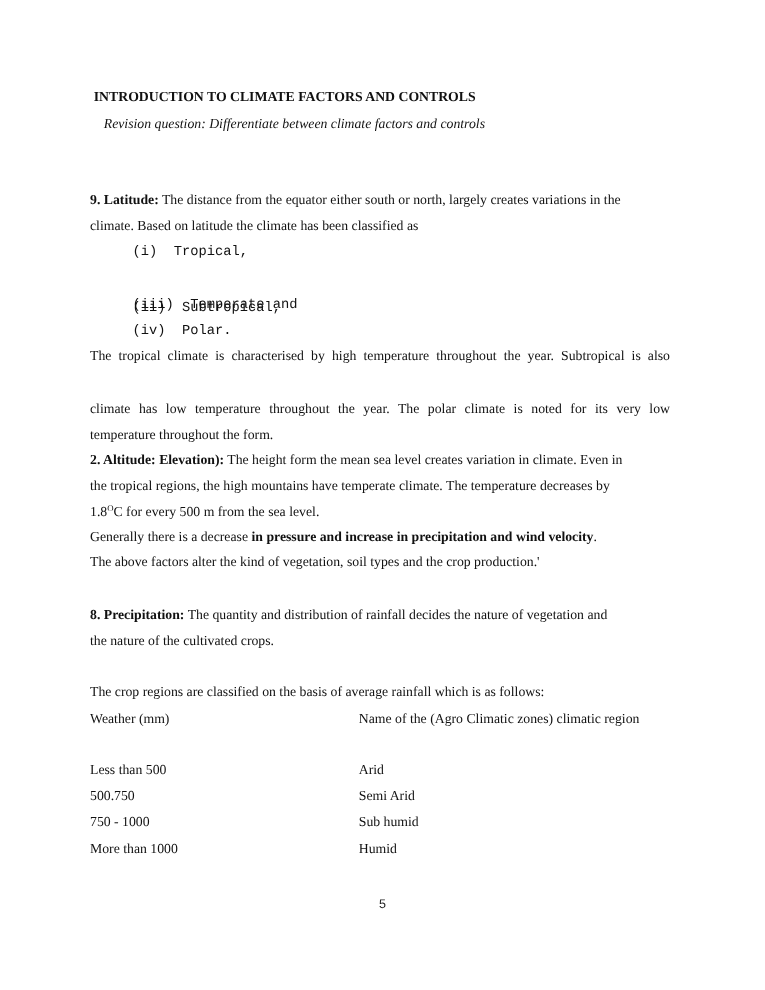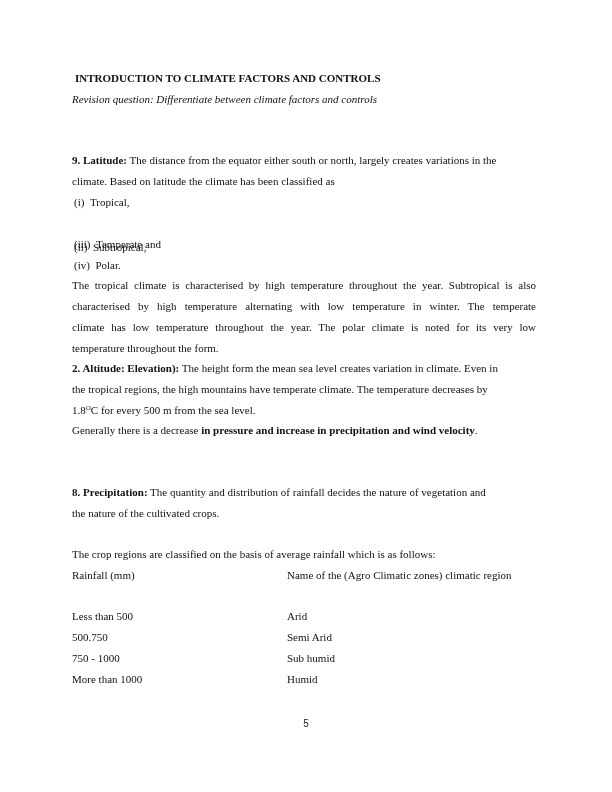--- a/index.html
+++ b/index.html
@@ -28,28 +28,29 @@
       white-space: nowrap;
       line-height: 14px;
     }
     .justify {
       width: 464px;
       text-align: justify;
       text-align-last: justify;
       white-space: normal;
     }
     .bold { font-weight: bold; }
-    .italic { font-style: italic; }
+    .italic { font-style: italic; margin-left: 11px; }
     .title {
       left: 75px;
       font-weight: bold;
       font-size: 11px;
     }
     .list-item {
-      left: 74px;
+      left: 106px;
+      font-family: Liberation Mono, monospace;
     }
     .list-item .marker {
       display: inline-block;
     }
     .table-row {
       position: absolute;
       left: 72px;
       width: 470px;
       line-height: 14px;
       white-space: nowrap;
@@ -96,44 +97,44 @@
     <span class="marker">(ii)</span>&nbsp;&nbsp;<span>Subtropical,</span>
   </div>
   <div class="line list-item" style="top:237px;">
     <span class="marker">(iii)</span>&nbsp;&nbsp;<span>Temperate and</span>
   </div>
   <div class="line list-item" style="top:258px;">
     <span class="marker">(iv)</span>&nbsp;&nbsp;<span>Polar.</span>
   </div>
 
   <div class="line justify" style="top:278px;">The tropical climate is characterised by high temperature throughout the year. Subtropical is also</div>
-  <div class="line justify" style="top:299px;">characterised by high temperature alternating with low temperature in winter. The temperate</div>
   <div class="line justify" style="top:320px;">climate has low temperature throughout the year. The polar climate is noted for its very low</div>
   <div class="line" style="top:341px;">temperature throughout the form.</div>
 
   <div class="line" style="top:361px;">
     <span class="bold">2. Altitude: Elevation):</span><span> The height form the mean sea level creates variation in climate. Even in</span>
   </div>
   <div class="line" style="top:382px;">the tropical regions, the high mountains have temperate climate. The temperature decreases by</div>
   <div class="line" style="top:403px;">
     <span>1.8</span><sup>O</sup><span>C for every 500 m from the sea level.</span>
   </div>
   <div class="line" style="top:423px;text-align:right;">
     <span>Generally there is a decrease </span><span class="bold">in pressure and increase in precipitation and wind velocity</span><span>.</span>
   </div>
+  <div class="line" style="top:443px;">The above factors alter the kind of vegetation, soil types and the crop production.'</div>
 
   <div class="line" style="top:485px;">
     <span class="bold">8. Precipitation:</span><span> The quantity and distribution of rainfall decides the nature of vegetation and</span>
   </div>
   <div class="line" style="top:506px;">the nature of the cultivated crops.</div>
 
   <div class="line" style="top:547px;">The crop regions are classified on the basis of average rainfall which is as follows:</div>
 
   <div class="table-row" style="top:568px;">
-    <span class="col1">Rainfall (mm)</span>
+    <span class="col1">Weather (mm)</span>
     <span class="col2">Name of the (Agro Climatic zones) climatic region</span>
   </div>
 
   <div class="table-row" style="top:609px;">
     <span class="col1">Less than 500</span>
     <span class="col2">Arid</span>
   </div>
   <div class="table-row" style="top:630px;">
     <span class="col1">500.750</span>
     <span class="col2">Semi Arid</span>

